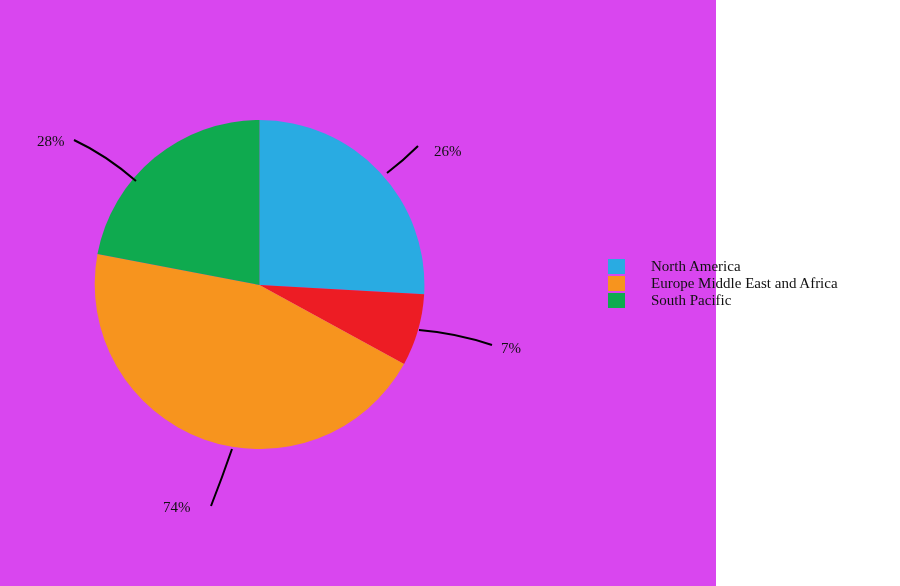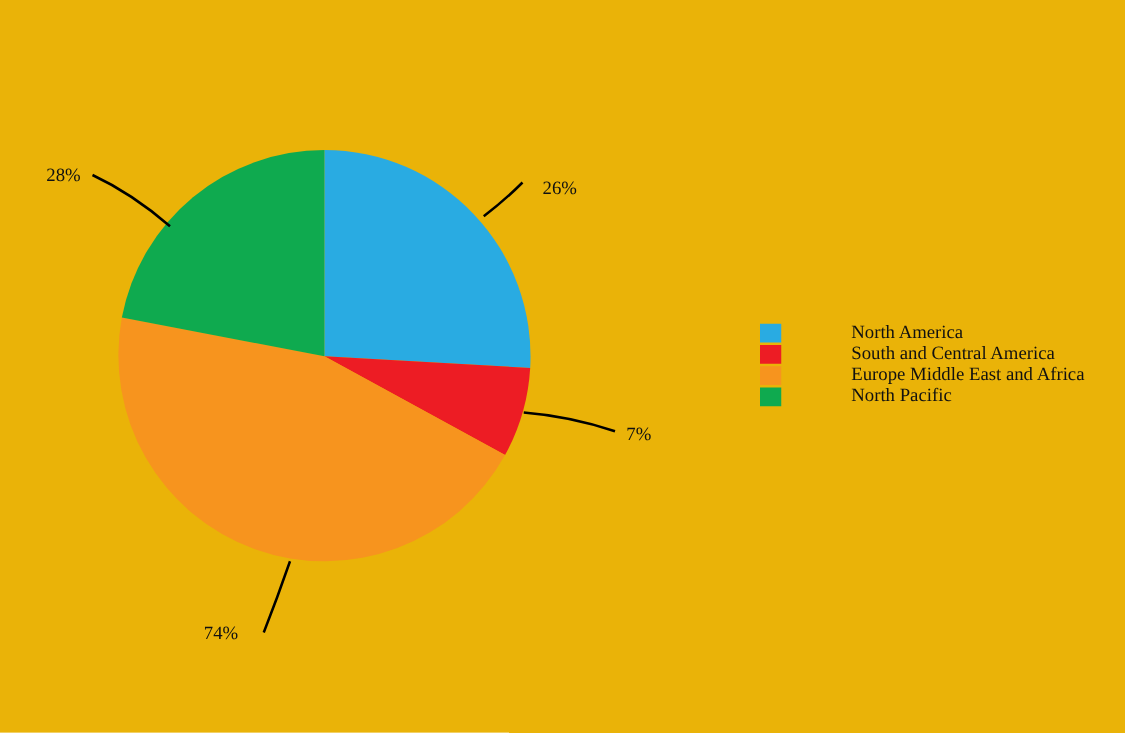--- a/index.html
+++ b/index.html
@@ -8,23 +8,23 @@
     background: #ffffff;
   }
   body {
     width: 900px;
     height: 586px;
     font-family: "Liberation Serif", "DejaVu Serif", serif;
     overflow: hidden;
   }
   #chart-root {
     position: relative;
-    width: 900px;
+    width: 716px;
     height: 586px;
-    background: #eab308;
+    background: #d946ef;
   }
   #pie-svg {
     position: absolute;
     left: 0;
     top: 0;
     width: 900px;
     height: 586px;
   }
   .pct-label {
     position: absolute;
@@ -45,21 +45,21 @@
     align-items: center;
     height: 17px;
   }
   .legend-swatch {
     width: 17px;
     height: 15px;
     flex: 0 0 auto;
     display: block;
   }
   .legend-label {
-    margin-left: 56px;
+    margin-left: 26px;
     font-family: "Liberation Serif", "DejaVu Serif", serif;
     font-size: 15px;
     color: #111111;
     white-space: nowrap;
     line-height: 15px;
   }
 </style>
 </head>
 <body>
 
@@ -89,30 +89,26 @@
 
   <div class="pct-label" style="left:27px; top:134px;margin-left:10px;">28%</div>
 
   <div id="legend">
 
     <div class="legend-row">
       <span class="legend-swatch" style="background: rgb(41, 171, 226);"></span>
       <span class="legend-label">North America</span>
     </div>
 
-    <div class="legend-row">
-      <span class="legend-swatch" style="background: rgb(237, 28, 36);"></span>
-      <span class="legend-label">South and Central America</span>
-    </div>
 
     <div class="legend-row">
       <span class="legend-swatch" style="background: rgb(247, 148, 30);"></span>
       <span class="legend-label">Europe Middle East and Africa</span>
     </div>
 
     <div class="legend-row">
       <span class="legend-swatch" style="background: rgb(15, 170, 79);"></span>
-      <span class="legend-label">North Pacific</span>
+      <span class="legend-label">South Pacific</span>
     </div>
 
   </div>
 
 </div>
 
 </body></html>

